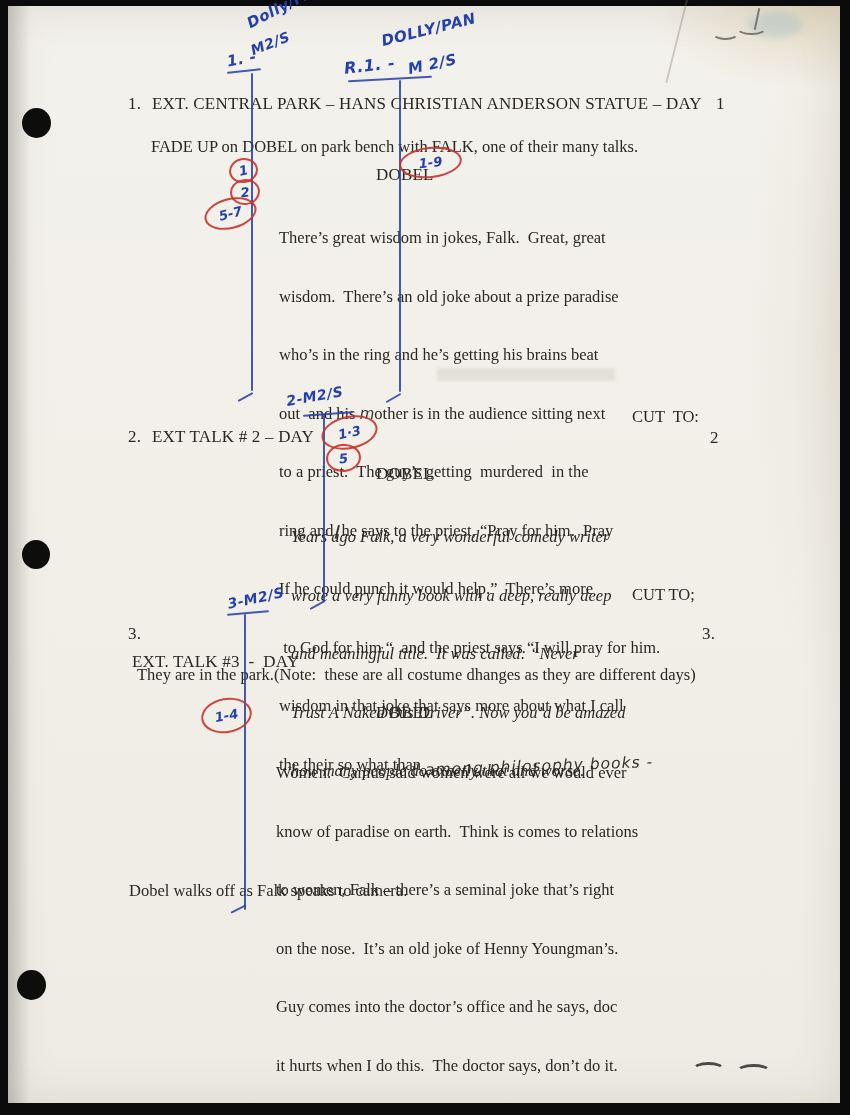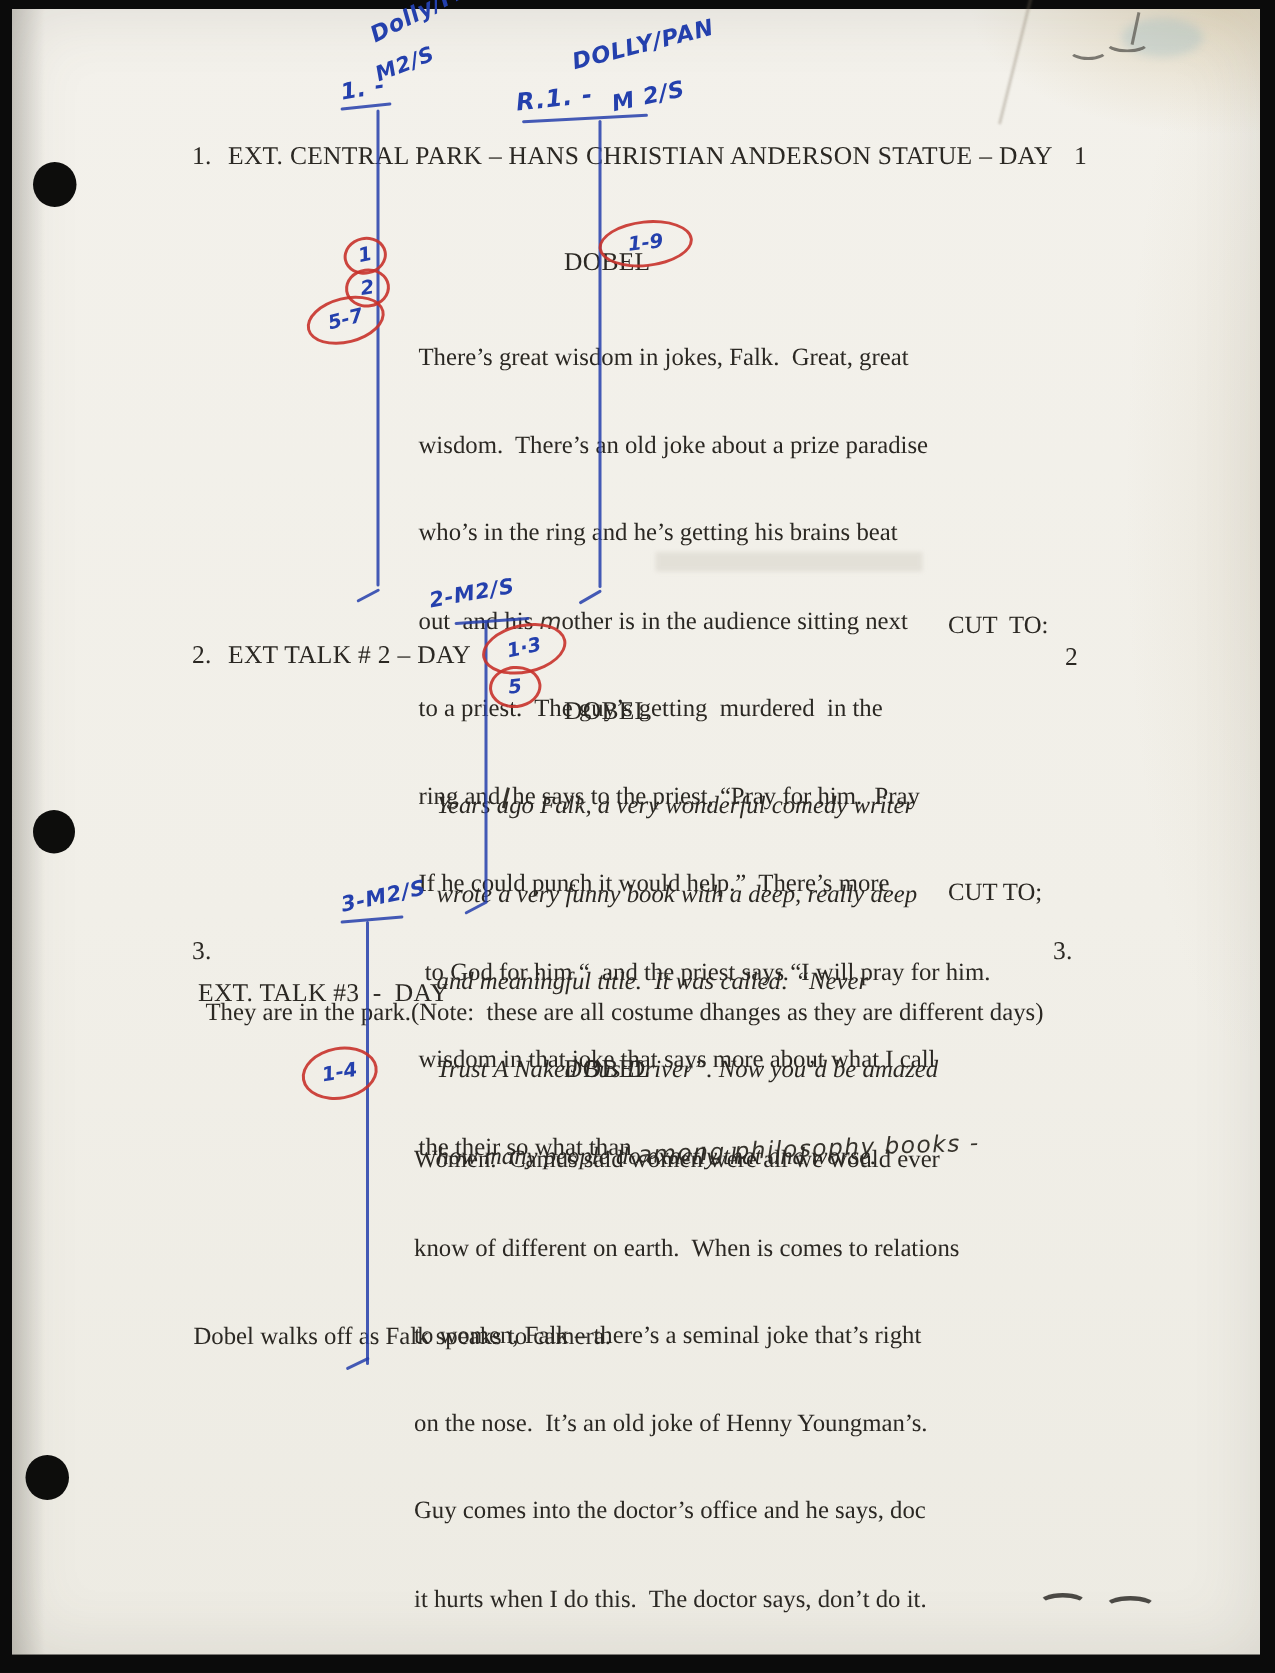--- a/index.html
+++ b/index.html
@@ -83,20 +83,21 @@
   <div class="circle" style="left:204px;top:198px;width:49px;height:27px;transform:rotate(-14deg);">5-7</div>
   <div class="circle" style="left:399px;top:147px;width:59px;height:27px;transform:rotate(-6deg);">1-9</div>
   <div class="circle" style="left:321px;top:416px;width:53px;height:29px;transform:rotate(-12deg);">1·3</div>
   <div class="circle" style="left:326px;top:444px;width:31px;height:24px;transform:rotate(-6deg);">5</div>
   <div class="circle" style="left:201px;top:698px;width:47px;height:31px;transform:rotate(-10deg);">1-4</div>
 
   <div class="typed heading" style="left:128px;top:94px;">1.</div>
   <div class="typed heading" style="left:152px;top:94px;">EXT. CENTRAL PARK – HANS CHRISTIAN ANDERSON STATUE – DAY</div>
   <div class="typed heading" style="left:716px;top:94px;">1</div>
 
+  <div class="typed" style="left:151px;top:137px;">FADE UP on DOBEL on park bench with FALK, one of their many talks.</div>
 
   <div class="typed heading" style="left:376px;top:165px;">DOBEL</div>
 
   <div class="ghost" style="left:437px;top:368px;width:178px;height:13px;"></div>
 
   <div class="typed dialogue" style="left:279px;top:189px;">
     <div>There’s great wisdom in jokes, Falk.  Great, great</div>
     <div>wisdom.  There’s an old joke about a prize paradise</div>
     <div>who’s in the ring and he’s getting his brains beat</div>
     <div><span>out  and his </span><span class="inknote m-insert">m</span><span>other is in the audience sitting next</span></div>
@@ -129,21 +130,21 @@
   <div class="typed heading" style="left:128px;top:624px;">3.</div>
   <div class="typed heading" style="left:132px;top:624px;margin-top:28px;">EXT. TALK #3  -  DAY</div>
   <div class="typed heading" style="left:702px;top:624px;">3.</div>
 
   <div class="typed" style="left:137px;top:665px;">They are in the park.(Note:  these are all costume dhanges as they are different days)</div>
 
   <div class="typed heading" style="left:376px;top:703px;">DOBEL</div>
 
   <div class="typed dialogue" style="left:276px;top:724px;">
     <div>Women.  Camus said women were all we would ever</div>
-    <div>know of different on earth.  When is comes to relations</div>
+    <div>know of paradise on earth.  Think is comes to relations</div>
     <div>to women, Falk – there’s a seminal joke that’s right</div>
     <div>on the nose.  It’s an old joke of Henny Youngman’s.</div>
     <div>Guy comes into the doctor’s office and he says, doc</div>
     <div>it hurts when I do this.  The doctor says, don’t do it.</div>
     <div>Think about that.</div>
   </div>
 
   <div class="typed" style="left:129px;top:881px;">Dobel walks off as Falk speaks to camera.</div>
 </div>
 

